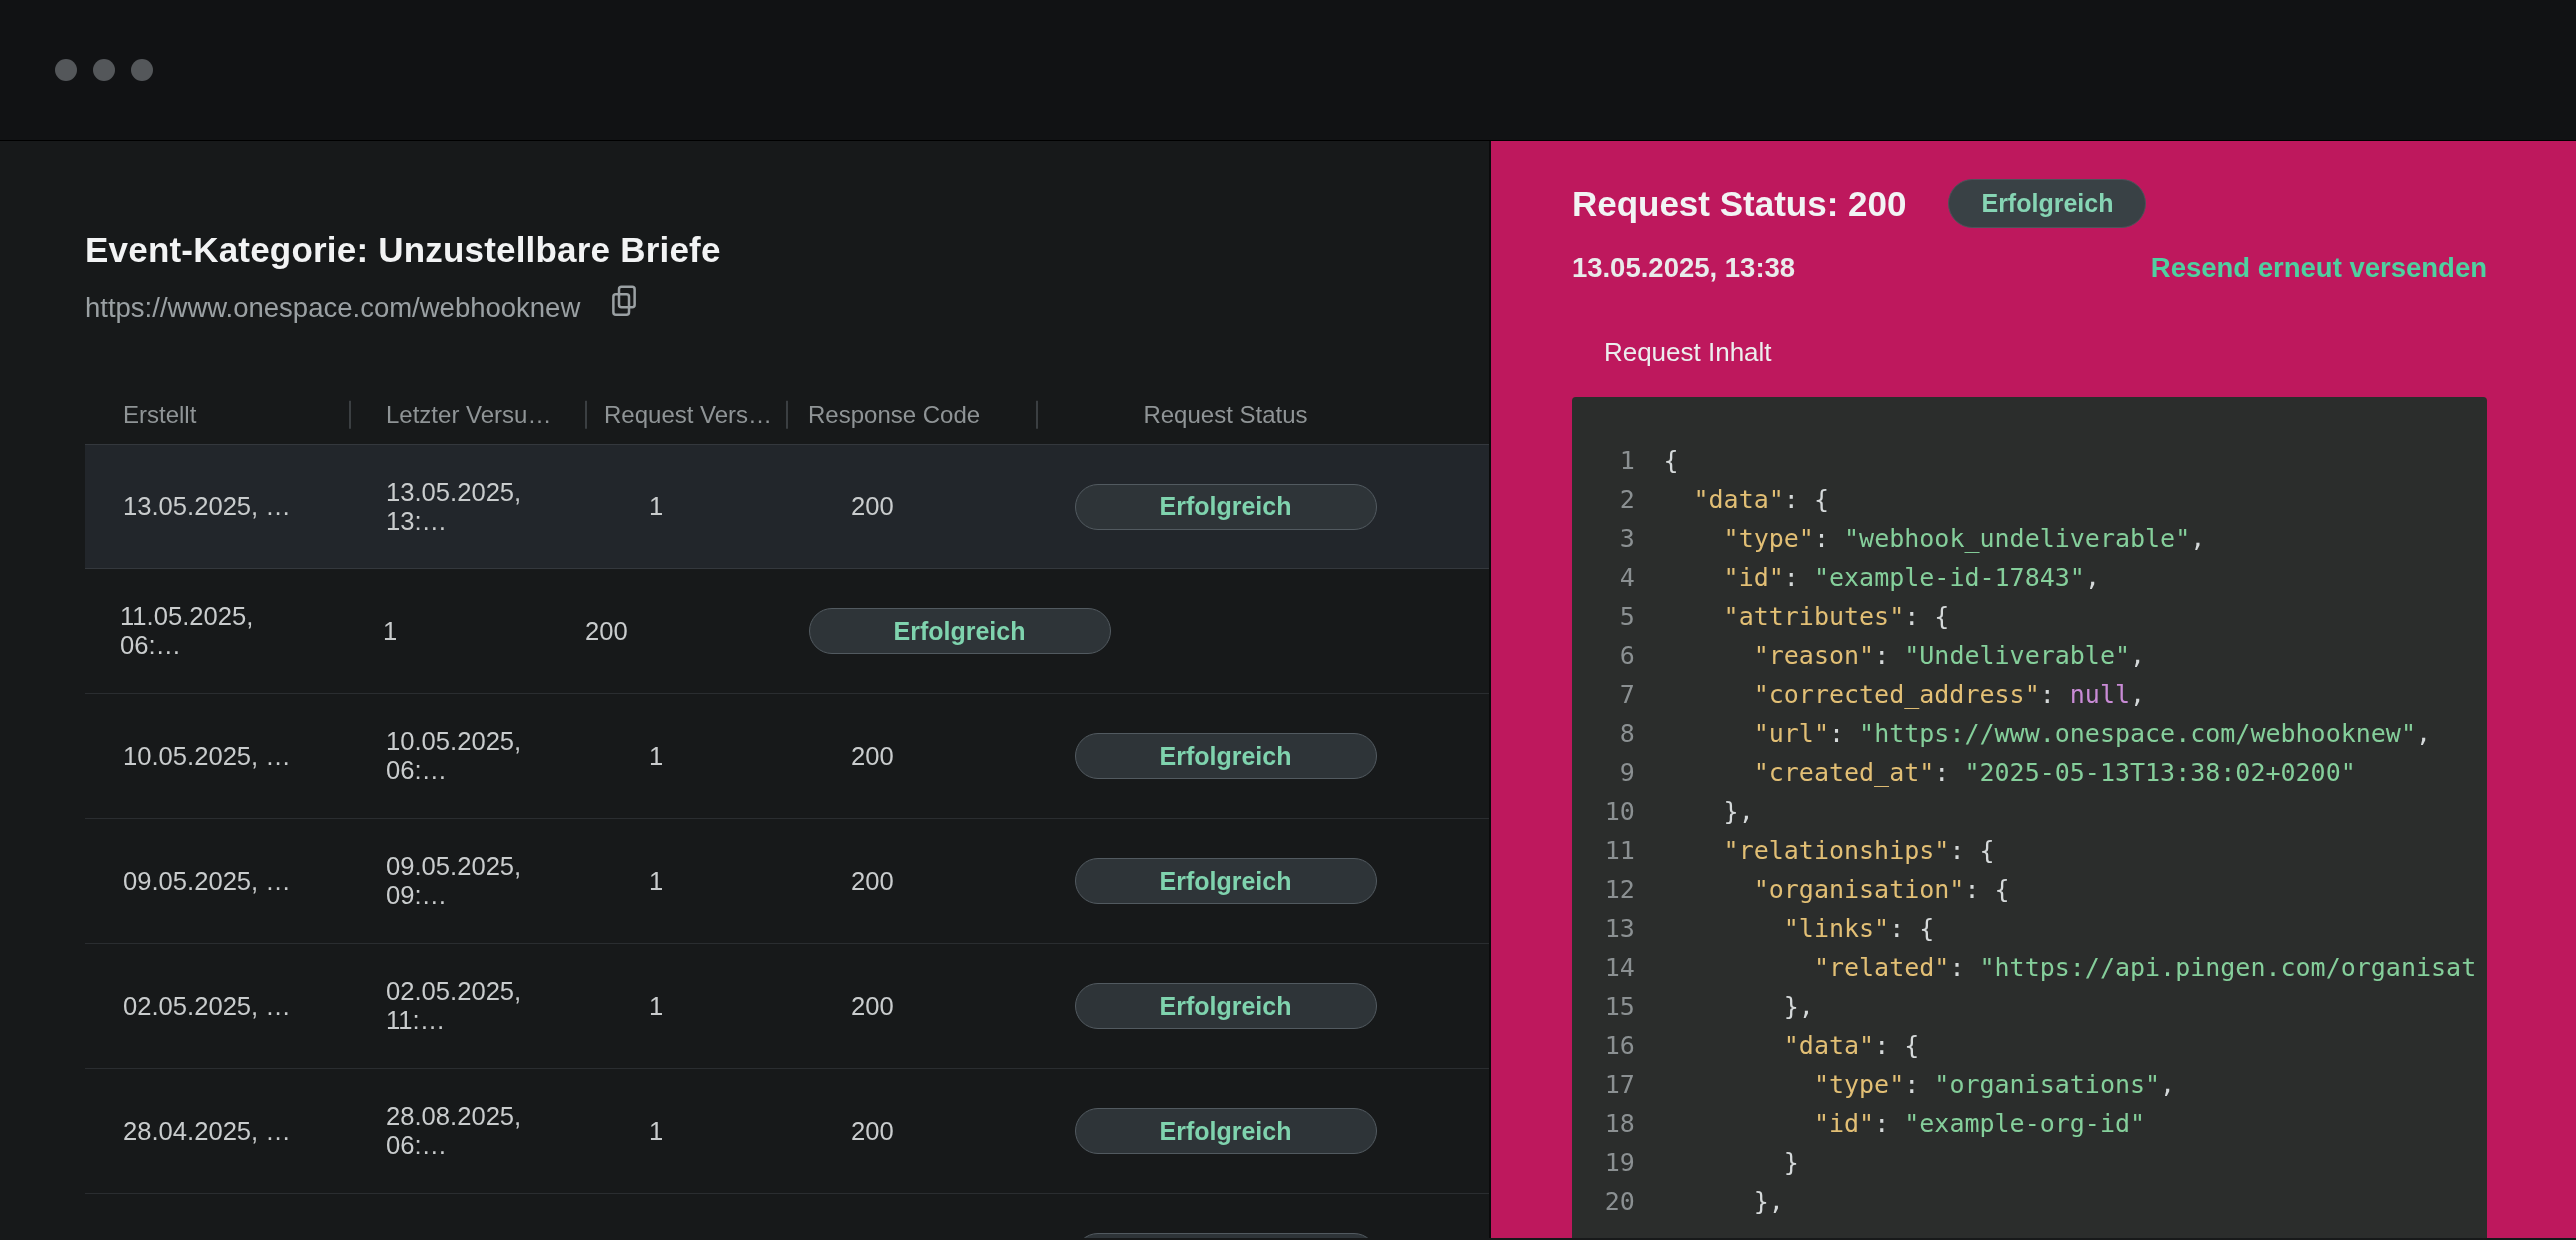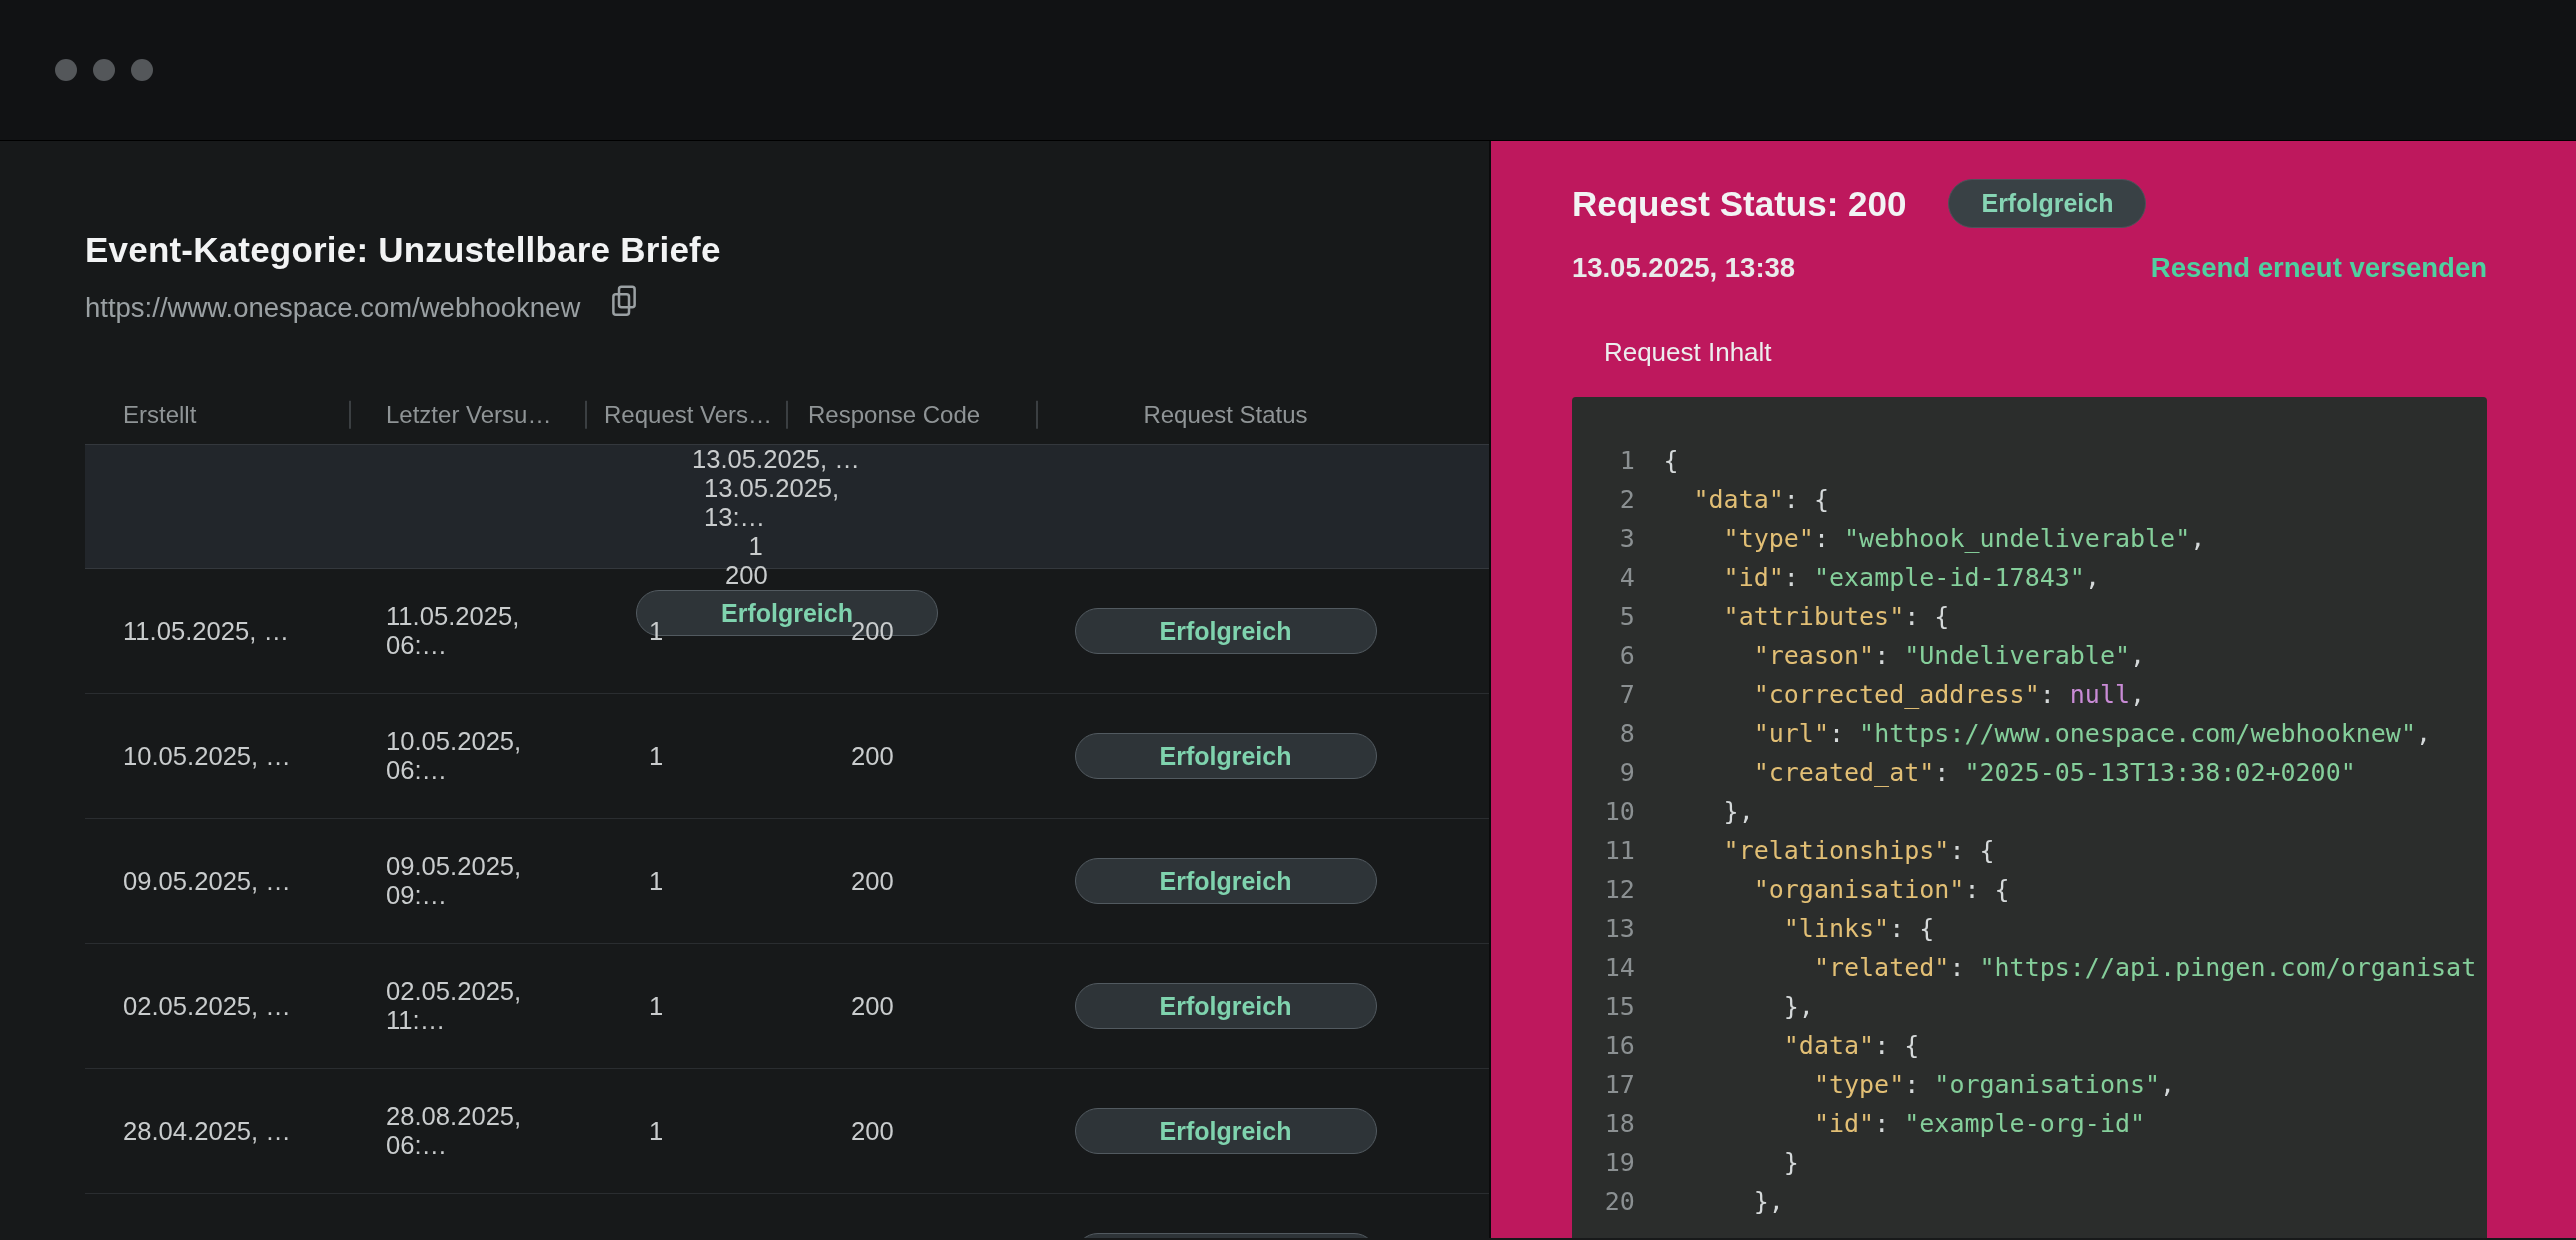--- a/index.html
+++ b/index.html
@@ -40,21 +40,21 @@
   .c3 { width:201px; padding-left:17px; }
   .c4 { width:250px; padding-left:20px; }
   .c5 { width:375px; justify-content:center; padding-left:0; display:flex; }
 
   .trow {
     display:flex; align-items:center; height:125px;
     border-bottom:0.9px solid #2a2d30; color:#c9cccd; font-size:25.6px; cursor:pointer;
   }
   .trow .c3 { padding-left:62px; }
   .trow .c4 { padding-left:63px; }
-  .trow.selected { background:#22262b; border-top:0.9px solid #34383d; border-bottom:0.9px solid #34383d;flex-direction:column; }
+  .trow.selected { background:#22262b; border-top:0.9px solid #34383d; border-bottom:0.9px solid #34383d; }
   .tc { display:flex; align-items:center; height:100%; }
 
   .pill {
     display:inline-flex; align-items:center; justify-content:center;
     min-width:302px; height:46px; border-radius:25px;
     background:#2e3438; border:0.9px solid #525a60;
     color:#7fd3ae; font-size:25px; font-weight:600;
   }
 
   
@@ -121,21 +121,20 @@
           <div class="trow selected">
             <div class="tc c1">13.05.2025, …</div>
             <div class="tc c2">13.05.2025, 13:…</div>
             <div class="tc c3">1</div>
             <div class="tc c4">200</div>
             <div class="tc c5">
               <span class="pill">Erfolgreich</span>
             </div>
           </div>
           <div class="trow">
-            <div class="tc c1">11.05.2025, …</div>
             <div class="tc c2">11.05.2025, 06:…</div>
             <div class="tc c3">1</div>
             <div class="tc c4">200</div>
             <div class="tc c5">
               <span class="pill">Erfolgreich</span>
             </div>
           </div>
           <div class="trow">
             <div class="tc c1">10.05.2025, …</div>
             <div class="tc c2">10.05.2025, 06:…</div>

